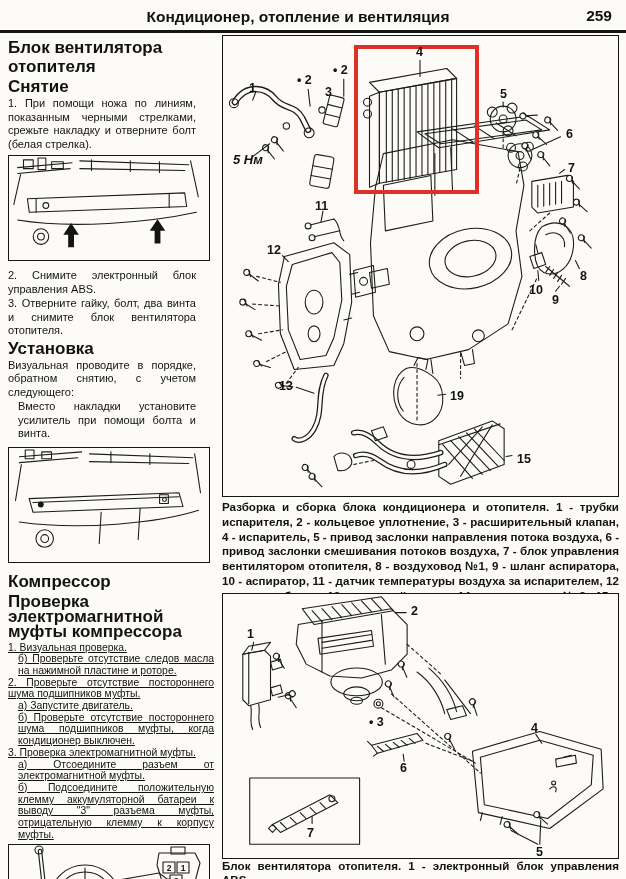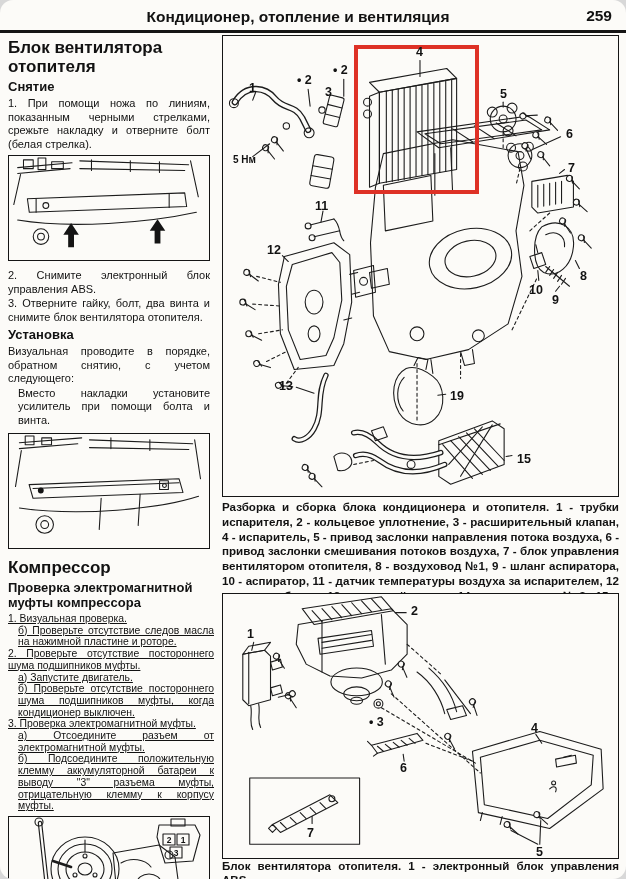--- a/index.html
+++ b/index.html
@@ -1,44 +1,44 @@
 <!DOCTYPE html>
 <html><head>
 <meta charset="utf-8">
 <style>
   html,body{margin:0;padding:0;background:#d8d8d8;}
   .page{position:relative;width:626px;height:879px;background:#fcfbf8;overflow:hidden;
-        font-family:"Liberation Sans",sans-serif;color:#121212;border-radius:13px;}
+        font-family:"Liberation Sans",sans-serif;color:#121212;}
   
   .hdr{position:absolute;left:0;top:2px;width:626px;height:28px;border-bottom:3px solid #151515;}
   .hdr-title{position:absolute;left:60px;right:90px;top:6px;text-align:center;
              font-size:15.5px;font-weight:bold;}
   .hdr-page{position:absolute;right:14px;top:5px;font-size:15.5px;font-weight:bold;text-align:right;}
   
   .colL{position:absolute;left:8px;top:38px;width:206px;}
   .colR{position:absolute;left:222px;top:35px;width:398px;}
   h2{font-size:17px;line-height:19px;font-weight:bold;margin:0 0 3px 0;}
-  h3{font-size:13px;line-height:15px;font-weight:bold;margin:3px 0 3px 0;}
-  .colL p{font-size:11px;line-height:13.5px;text-align:justify;margin:0 4px 1px 0;}
+  h3{font-size:17px;line-height:15px;font-weight:bold;margin:3px 0 3px 0;}
+  .colL p{font-size:11px;line-height:13.5px;text-align:justify;margin:0 18px 1px 0;}
   .colL p.ind{padding-left:10px;}
   .chk p{font-size:10.4px;line-height:11.7px;margin:0;text-decoration:underline;}
   .fig{border:1.6px solid #151515;background:#fcfbf8;position:relative;}
   .fig1{width:200px;height:104px;margin:4px 0 8px 0;}
   .fig2{width:200px;height:114px;margin:6px 0 9px 0;}
   .fig3{width:200px;height:120px;margin:4px 0 0 0;}
   
   .figMain{position:absolute;left:0;top:0;width:395px;height:460px;}
   .figBottom{position:absolute;left:0;top:558px;width:395px;height:264px;}
   .cap{position:absolute;left:0;top:465px;width:397px;font-size:11.6px;line-height:14.8px;
        font-weight:bold;text-align:justify;margin:0;}
   .cap2{position:absolute;left:222px;top:859px;width:397px;height:20px;overflow:hidden;
         font-size:11.6px;line-height:14px;font-weight:bold;text-align:justify;}
   .cap2 div{display:block;}
   .plbl{position:absolute;font-weight:bold;font-size:12.5px;line-height:12px;white-space:nowrap;}
-  .plbl.sm{font-size:10px;}
+  .plbl.sm{font-size:13px;font-style:italic;}
   .hl{position:absolute;left:131px;top:9px;width:117px;height:141px;border:4px solid #de3126;}
   svg{display:block;}
 </style>
 </head>
 <body>
 
 <div class="page">
 
   <div class="hdr">
     <div class="hdr-title">Кондиционер, отопление и вентиляция</div>

